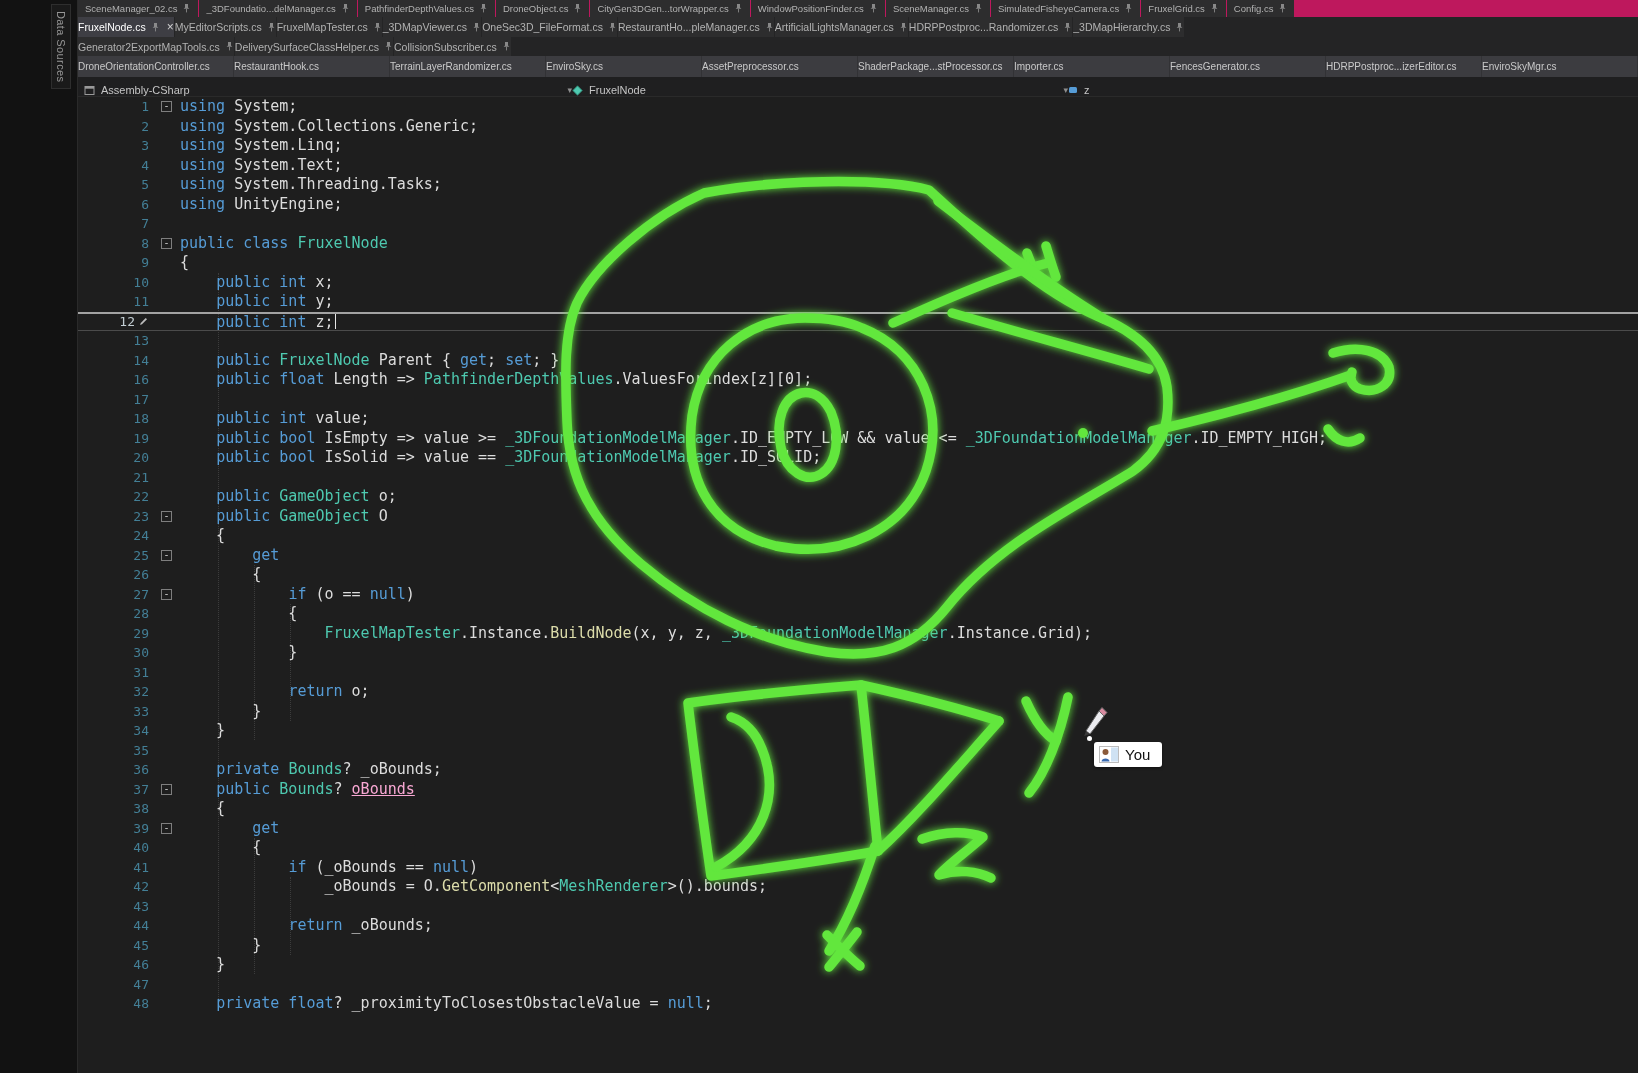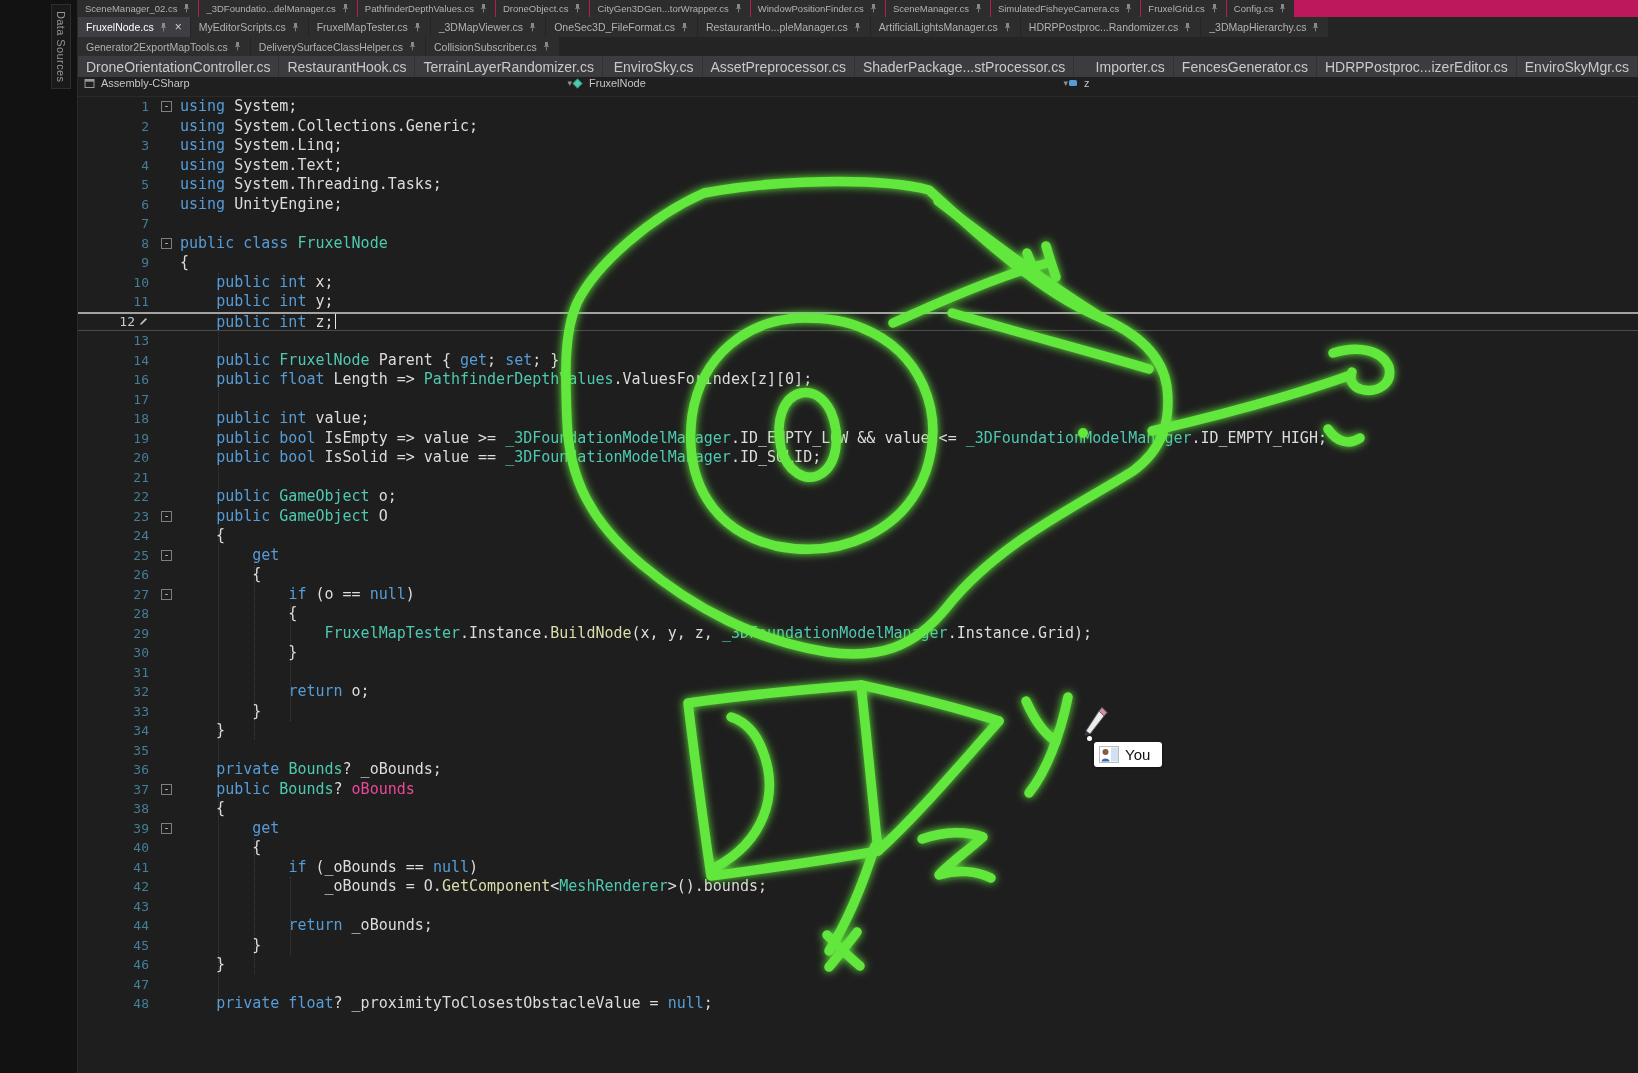--- a/index.html
+++ b/index.html
@@ -12,30 +12,30 @@
   .vtab{position:absolute;top:4px;right:6px;writing-mode:vertical-rl;color:#969696;font-size:11px;letter-spacing:.4px;padding:6px 3px;background:#1a1a1a;border:1px solid #2e2e2e}
 
   
   .main{position:absolute;left:78px;top:0;right:0;bottom:0;display:flex;flex-direction:column}
 
   .tabrow{display:flex;align-items:stretch;background:#242425;overflow:hidden}
   .row1{height:17px;background:#be185d}
   .row2{height:20px}
   .row3{height:19px}
   .row4{height:21px;background:#323235}
-  .tab{display:flex;align-items:center;gap:5px;color:#b2b2b2;background:#2d2d2e;margin-right:1px;white-space:nowrap;padding:0 8px}
+  .tab{display:flex;align-items:center;gap:5px;color:#b2b2b2;background:#2d2d2e;margin-right:1px;white-space:nowrap;padding:0 0}
   .row1 .tab{font-size:9.5px;padding:0 7px}
   .row2 .tab,.row3 .tab{font-size:10.5px}
   .tab.active{background:#3e3e44;color:#ffffff}
-  .row4 .tab{background:#3c3c40;color:#c9c9c9;font-size:14px;flex:1;justify-content:flex-end}
+  .row4 .tab{background:#3c3c40;color:#c9c9c9;font-size:10px;flex:1;justify-content:flex-start}
   .pin{display:flex;align-items:center;opacity:.8}
   .close{color:#d0d0d0;font-size:12px;line-height:1;margin-left:2px}
 
   
-  .breadcrumb{height:20px;background:#1f1f20;border-bottom:1px solid #2a2a2a;display:flex;align-items:flex-start;font-size:11px;color:#c5c5c5;padding:0 6px}
+  .breadcrumb{height:20px;background:#1f1f20;border-bottom:1px solid #2a2a2a;display:flex;align-items:flex-end;font-size:11px;color:#c5c5c5;padding:0 6px}
   .bc-seg{display:flex;align-items:center;gap:6px}
   .bc-seg1{width:488px}
   .bc-seg2{width:496px}
   .bc-spacer{flex:1}
   .chev{color:#8f8f8f;font-size:9px}
   .bc-icon{display:flex;align-items:center}
 
   
   .editor{position:relative;flex:1;background:#1e1e1e;font-family:"DejaVu Sans Mono","Liberation Mono",monospace;font-size:15px;overflow:hidden}
   .guides{position:absolute;left:0;top:0;width:100%;height:100%;z-index:1;pointer-events:none}
@@ -46,21 +46,21 @@
   .ln{display:inline-flex;justify-content:flex-end;align-items:center;gap:3px;width:74px;padding-right:3px;color:#437f96;font-size:13px;flex:none}
   .line.current .ln{color:#c2cdd3}
   .mark{display:flex;align-items:center}
   .fold{width:28px;flex:none;position:relative}
   .fbox{position:absolute;left:9px;top:4px;width:11px;height:11px;border:1px solid #7e7e7e;background:#1e1e1e;color:#c8c8c8;font-size:10px;line-height:8px;text-align:center}
   .codeln{white-space:pre}
   .c-k{color:#569cd6}
   .c-t{color:#4ec9b0}
   .c-m{color:#dcdcaa}
   .c-p{color:#dcdcdc}
-  .c-u{color:#ec4899;}
+  .c-u{color:#f9a8d4;text-decoration:underline}
   .caret{display:inline-block;width:1.5px;height:15px;background:#e6e6e6;vertical-align:-2px;margin-left:1px}
 
   
   .annotation{position:absolute;left:0;top:0;z-index:30;pointer-events:none}
 
   
   .presence{position:absolute;left:1078px;top:705px;z-index:40}
   .cursor-dot{position:absolute;left:9px;top:31px;width:5px;height:5px;background:#fff;border-radius:50%}
   .pencil{position:absolute;left:0;top:0}
   .you-chip{position:absolute;left:16px;top:37px;display:flex;align-items:center;gap:6px;background:#ffffff;border-radius:3px;padding:4px 12px 4px 5px;box-shadow:0 1px 3px rgba(0,0,0,.5)}

